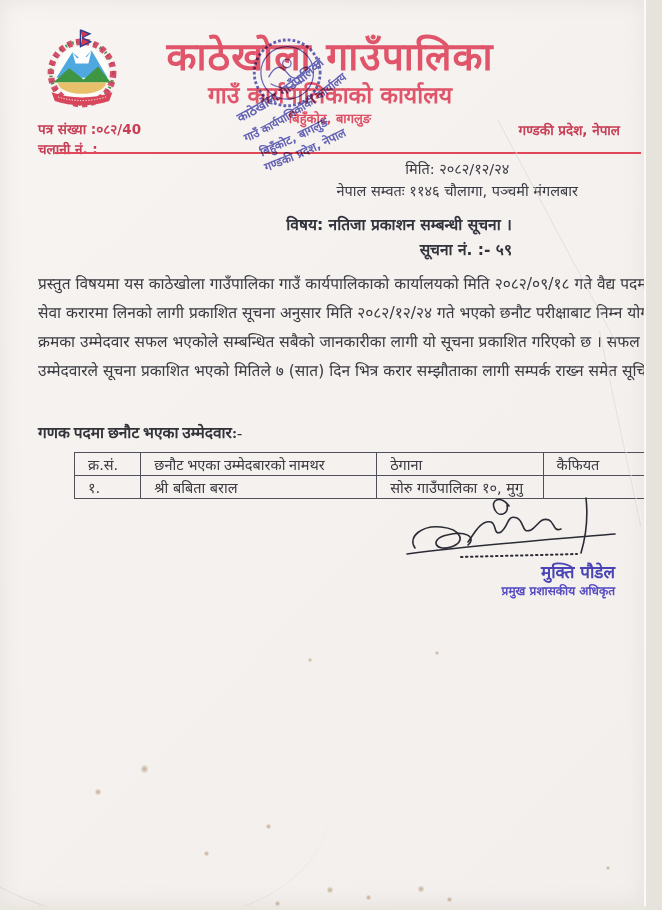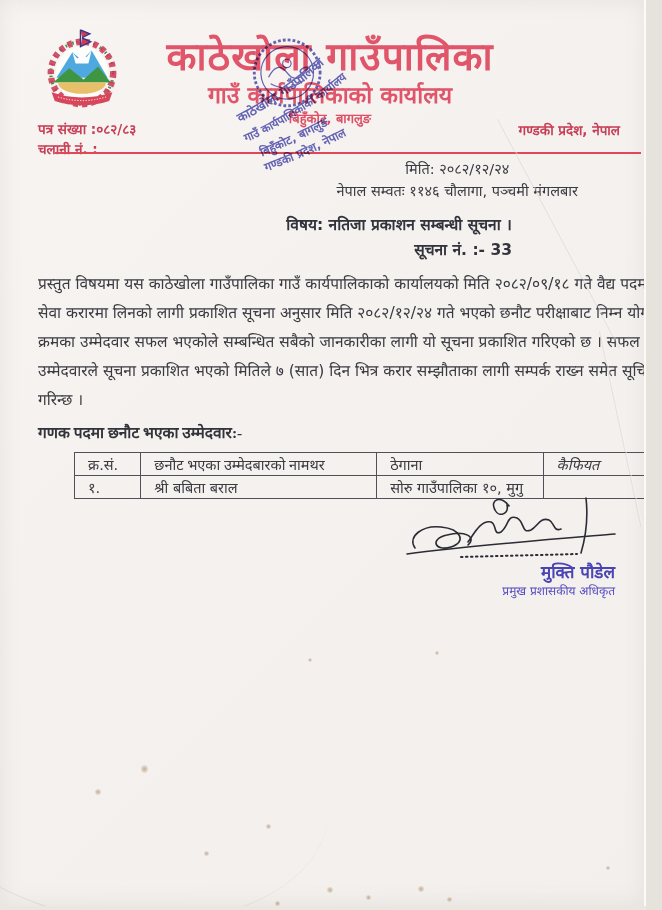--- a/index.html
+++ b/index.html
@@ -42,27 +42,27 @@
   .bodytext{position:absolute;left:38px;top:272px;width:592px;
     font-size:15.5px;color:#3a3a40;}
   .bodytext div{height:29px;white-space:nowrap;}
   .sec-heading{position:absolute;left:38px;top:421px;font-size:15.5px;font-weight:bold;color:#33333a;font-family:Liberation Serif, serif;}
 
   
   .candtable{position:absolute;left:74px;top:452px;border-collapse:collapse;}
   .candtable th,.candtable td{
     border:1.5px solid #50505a;font-size:14.5px;color:#3a3a40;
     font-weight:normal;text-align:left;padding:1px 13px;height:20px;white-space:nowrap;}
-  .col-sn{width:40px;} .col-name{width:212px;font-family:Liberation Serif, serif;} .col-addr{width:140px;margin-top:36px;} .col-rem{width:78px;font-style:italic;}
+  .col-sn{width:40px;} .col-name{width:212px;font-family:Liberation Serif, serif;} .col-addr{width:140px;margin-top:36px;} .col-rem{width:78px;}
 
   
   .signature{position:absolute;left:405px;top:492px;width:215px;height:78px;}
   .name-stamp{position:absolute;left:400px;top:562px;width:215px;text-align:right;color:#4a44b4;}
   .name-stamp .nm{font-size:17px;font-weight:bold;line-height:21px;}
-  .name-stamp .ttl{font-size:12px;font-weight:normal;line-height:16px;color:#564cc0;}
+  .name-stamp .ttl{font-size:12px;font-weight:bold;line-height:16px;color:#564cc0;}
 
   
   .stain{position:absolute;border-radius:50%;background:radial-gradient(circle,rgba(150,108,58,.5) 0%,rgba(150,108,58,.18) 60%,transparent 100%);}
   .crease{position:absolute;background:linear-gradient(to bottom,rgba(255,255,255,.6),rgba(130,122,110,.18));}
   .crease-tr{left:498px;top:118px;width:260px;height:2px;transform:rotate(62deg);transform-origin:left;}
   .crease-r{left:600px;top:330px;width:200px;height:2px;transform:rotate(78deg);transform-origin:left;}
   .crease-bl{position:absolute;left:-90px;top:660px;width:420px;height:260px;border-radius:50%;
     border-bottom:1.5px solid rgba(120,110,100,.12);transform:rotate(8deg);}
 </style>
 </head>
@@ -82,21 +82,21 @@
     <path d="M 12,84 Q 50,97 88,84 L 84,95 Q 50,106 16,95 Z" fill="#d8465c"></path>
     <path d="M 20,90 Q 50,99 80,90" fill="none" stroke="#ffffff" stroke-width="1.2" stroke-dasharray="1.5 2"></path>
     <path d="M 48,6 L 48,28 M 48,6 L 60,11 L 50,16 M 50,16 L 61,21 L 48,27" fill="#d23a4e" stroke="#2a3a8c" stroke-width="1.6"></path>
   </svg>
 
   <div class="title">काठेखोला गाउँपालिका</div>
   <div class="subtitle">गाउँ कार्यपालिकाको कार्यालय</div>
   <div class="addr-line">बिहुँकोट, बागलुङ</div>
 
   <div class="meta-left">
-    <div>पत्र संख्या :०८२/८३</div>
+    <div>पत्र संख्या :०८२/40</div>
     <div>चलानी नं. :</div>
   </div>
   <div class="meta-right">गण्डकी प्रदेश, नेपाल</div>
   <div class="red-rule"></div>
 
   <svg class="stamp" viewBox="0 0 200 170">
     <defs>
       <path id="sp1" d="M 6,95 Q 68,66 122,14"></path>
       <path id="sp2" d="M 12,116 Q 82,88 148,30"></path>
       <path id="sp3" d="M 28,132 Q 92,108 152,72"></path>
@@ -117,29 +117,28 @@
     </g>
   </svg>
 
   <div class="dateblock">
     <div>मिति: २०८२/१२/२४</div>
     <div>नेपाल सम्वतः ११४६ चौलागा, पञ्चमी मंगलबार</div>
   </div>
 
   <div class="subject">
     <div>विषय: नतिजा प्रकाशन सम्बन्धी सूचना ।</div>
-    <div>सूचना नं. :- 33</div>
+    <div>सूचना नं. :- ५९</div>
   </div>
 
   <div class="bodytext">
     <div>प्रस्तुत विषयमा यस काठेखोला गाउँपालिका गाउँ कार्यपालिकाको कार्यालयको मिति २०८२/०९/१८ गते वैद्य पदमा</div>
     <div>सेवा करारमा लिनको लागी प्रकाशित सूचना अनुसार मिति २०८२/१२/२४ गते भएको छनौट परीक्षाबाट निम्न योग्यता</div>
     <div>क्रमका उम्मेदवार सफल भएकोले सम्बन्धित सबैको जानकारीका लागी यो सूचना प्रकाशित गरिएको छ । सफल भएका</div>
     <div>उम्मेदवारले सूचना प्रकाशित भएको मितिले ७ (सात) दिन भित्र करार सम्झौताका लागी सम्पर्क राख्न समेत सूचित</div>
-    <div>गरिन्छ ।</div>
   </div>
 
   <div class="sec-heading">गणक पदमा छनौट भएका उम्मेदवार:-</div>
 
   <table class="candtable">
     <tbody>
         <tr>
       <th class="col-sn">क्र.सं.</th>
       <th class="col-name">छनौट भएका उम्मेदबारको नामथर</th>
       <th class="col-addr">ठेगाना</th>

